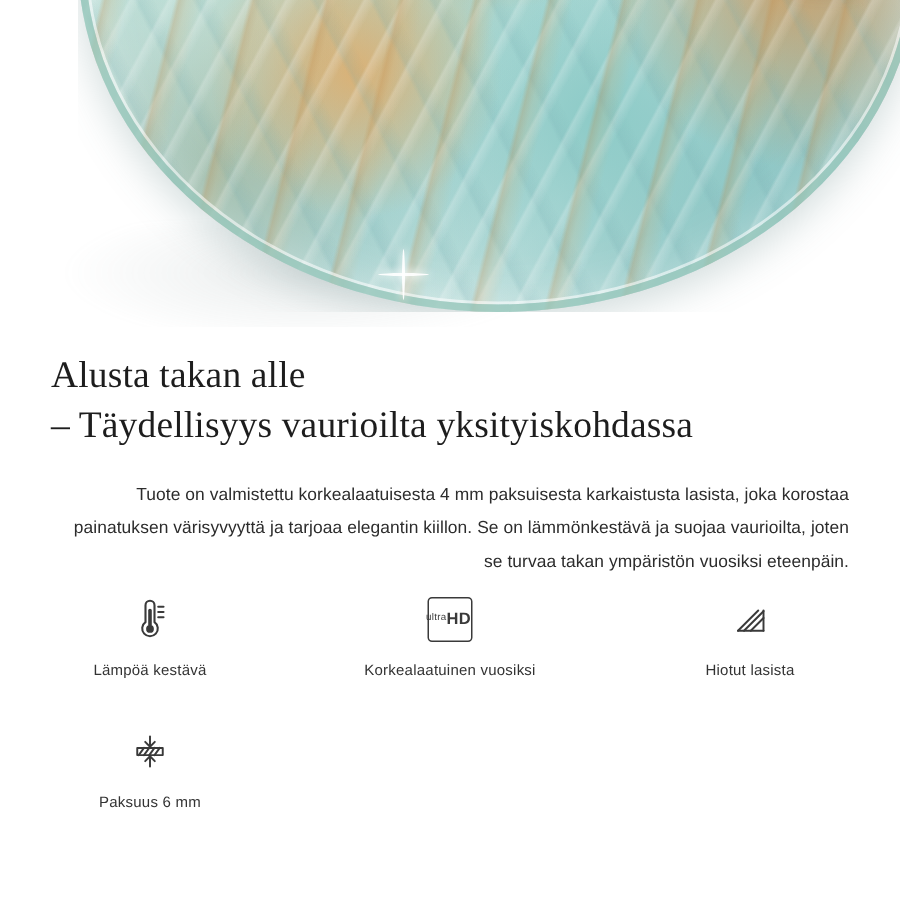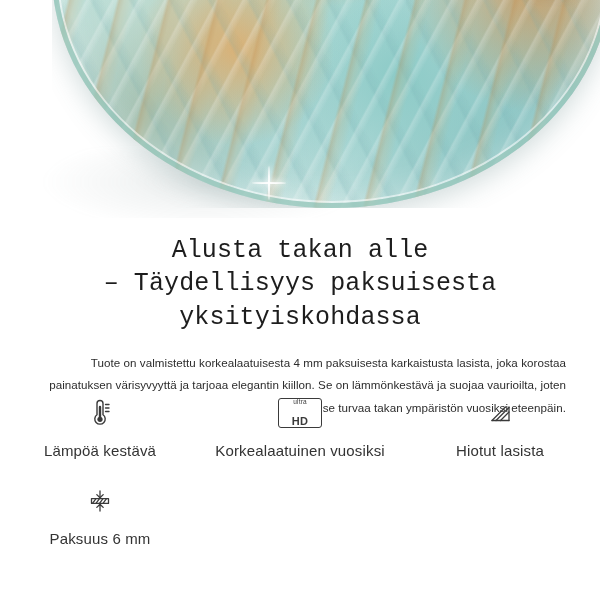--- a/index.html
+++ b/index.html
@@ -129,28 +129,27 @@
   
   .content {
     position: absolute;
     left: 0;
     top: 218px;
     width: 600px;
     padding: 0 34px;
   }
 
   .headline {
-    font-family: Liberation Mono, monospace;
+    font-family: Liberation Serif, serif;
     font-size: 25px;
     line-height: 1.33;
     color: #1d1d1d;
     font-weight: 400;
     margin: 16px 0 0 0;
     letter-spacing: 0.1px;
-    text-align: center;
   }
   .headline .l2 { display: block; }
 
   .body-copy {
     margin-top: 18px;
     font-size: 11.6px;
     line-height: 1.95;
     color: #2c2c2c;
     max-width: 540px;
     letter-spacing: 0.05px;
@@ -176,35 +175,34 @@
   }
   .feature .ico {
     height: 42px;
     display: flex;
     align-items: center;
     justify-content: center;
     color: #3a3a3a;
   }
   .feature .cap {
     margin-top: 8px;
-    font-size: 15px;
+    font-size: 10px;
     color: #333333;
     text-align: center;
     letter-spacing: 0.15px;
   }
 
   .ultrahd-box {
     border: 1.4px solid #3a3a3a;
     border-radius: 3px;
-    width: 44px;
+    width: 30px;
     height: 30px;
     display: flex;
-    flex-direction: column;
     align-items: center;
-    justify-content: space-between;
+    justify-content: flex-end;
     line-height: 1;
   }
   .ultrahd-box .u { font-size: 6.5px; letter-spacing: 0.2px; margin-bottom: 1px; }
   .ultrahd-box .hd { font-size: 11px; font-weight: bold; letter-spacing: 0.2px; }
 </style>
 </head>
 <body>
 
 <div class="page">
 
@@ -217,21 +215,21 @@
         <div class="disc-dark"></div>
         <div class="disc-edge"></div>
       </div>
     </div>
     <div class="sparkle"></div>
   </div>
 
   <div class="content">
     <h1 class="headline">
       <span>Alusta takan alle</span>
-      <span class="l2">– Täydellisyys paksuisesta yksityiskohdassa</span>
+      <span class="l2">– Täydellisyys vaurioilta yksityiskohdassa</span>
     </h1>
     <p class="body-copy">Tuote on valmistettu korkealaatuisesta 4 mm paksuisesta karkaistusta lasista, joka korostaa painatuksen värisyvyyttä ja tarjoaa elegantin kiillon. Se on lämmönkestävä ja suojaa vaurioilta, joten se turvaa takan ympäristön vuosiksi eteenpäin.</p>
   </div>
 
   <div class="features">
 
     <div class="feature">
       <div class="ico">
         <svg width="34" height="34" viewBox="0 0 34 34" fill="none" stroke="#3a3a3a" stroke-width="1.4" stroke-linecap="round">
           <path d="M14 7.5a3 3 0 0 1 6 0v11.2a5.2 5.2 0 1 1-6 0z"></path>

